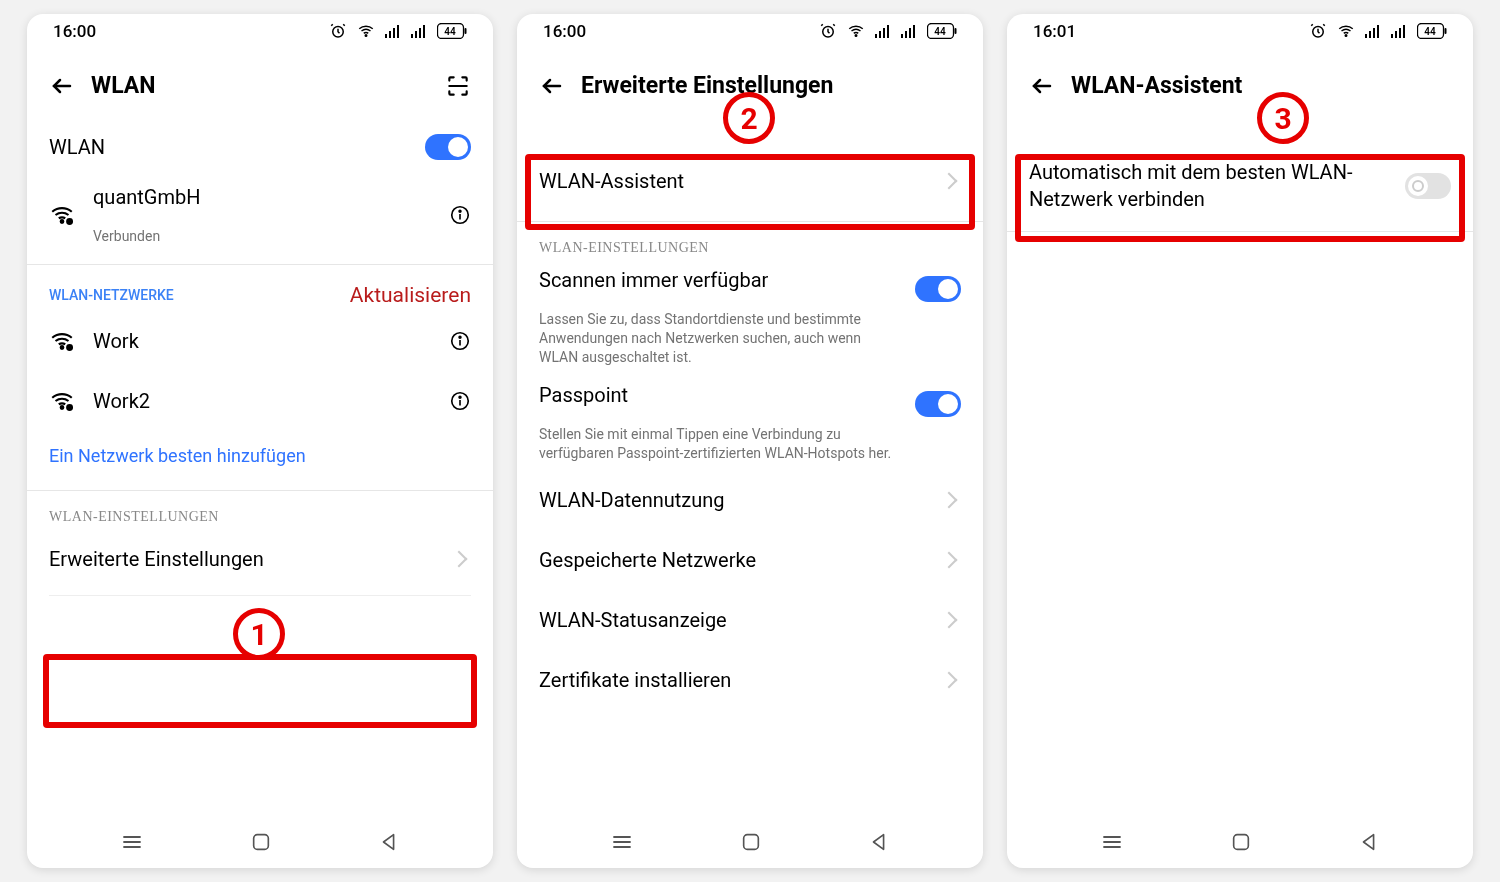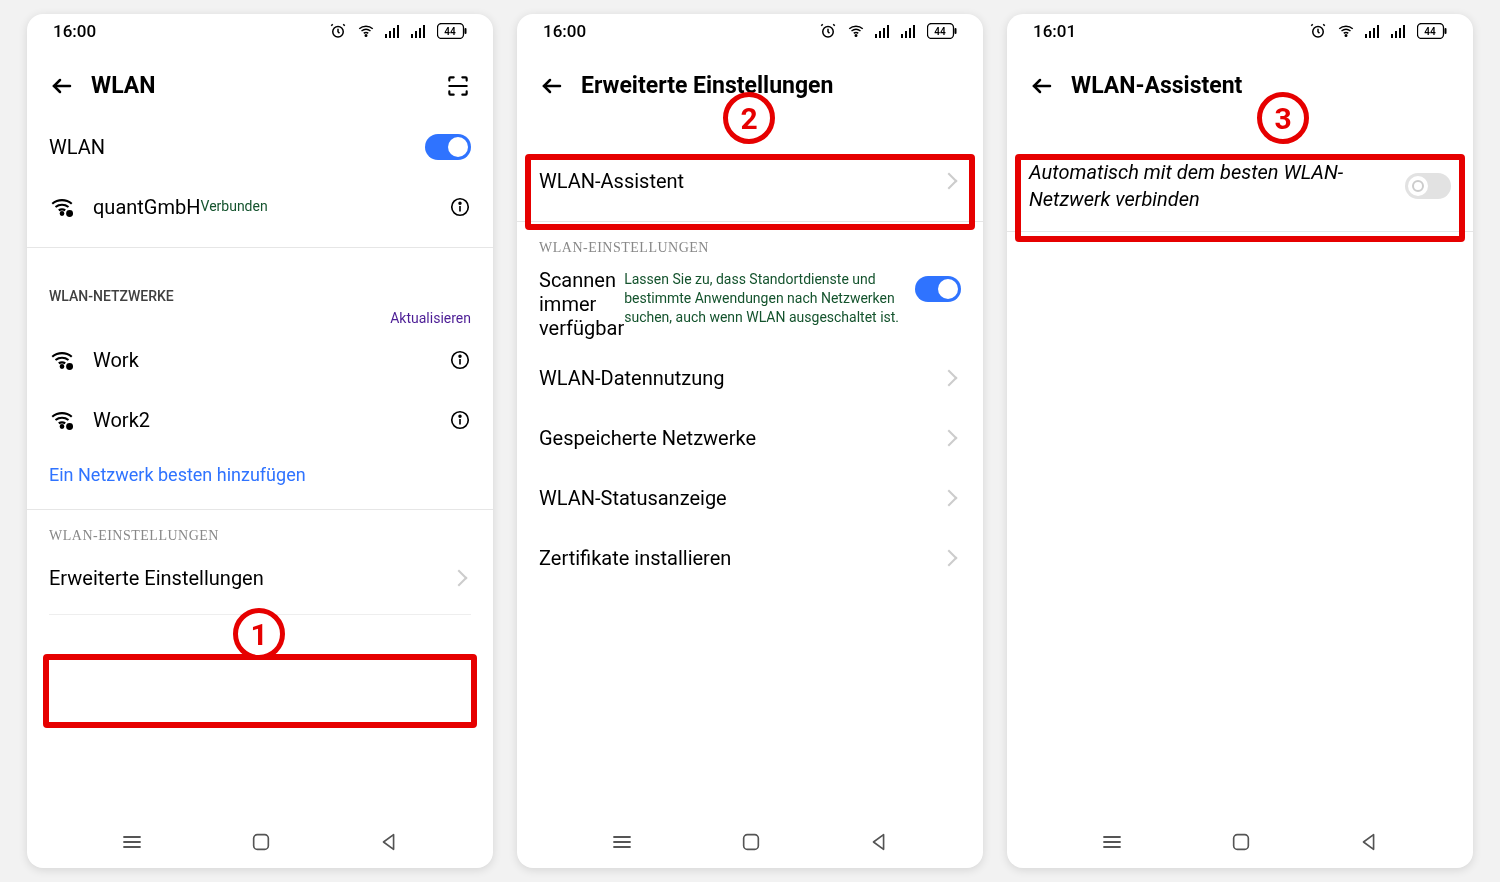--- a/index.html
+++ b/index.html
@@ -44,42 +44,42 @@
   .appbar .back { width: 26px; height: 26px; display:flex; align-items:center; justify-content:center;}
   .content { flex: 1; overflow: hidden; padding: 0 22px; }
   .row {
     display: flex;
     align-items: center;
     justify-content: space-between;
     min-height: 60px;
     padding: 8px 0;
   }
   .row .main { flex:1; display:flex; align-items:center; gap:18px;}
-  .row .texts { display:flex; flex-direction:row; }
+  .row .texts { display:flex; flex-direction:column; }
   .row .label { font-size: 20px; color:#000; }
-  .row .sub { font-size: 14px; color:#14532d; margin-top:2px; line-height:1.35;}
+  .row .sub { font-size: 14px; color:#737373; margin-top:18px; line-height:1.35;}
   .section-header {
     font-size: 14px;
     letter-spacing: 0.5px;
     color:#888;
     font-weight: 500;
     margin-top: 18px;
     margin-bottom: 4px;
     text-transform: none;
     font-family: Liberation Serif, serif;
   }
   .section-header-row {
     display:flex;
     justify-content:space-between;
     align-items:center;
     margin-top: 18px;
     margin-bottom: 4px;
   }
-  .section-header-row .left { font-size:14px; color:#404040; font-weight:500;}
-  .section-header-row .right { font-size:14px; color:#4c1d95;margin-top:44px;}
+  .section-header-row .left { font-size:14px; color:#3b82f6; font-weight:500;}
+  .section-header-row .right { font-size:21px; color:#b91c1c;}
   .divider { height:1px; background:#eee; margin: 6px 0; }
   .divider-thick { height:1px; background:#e6e6e6; margin: 10px -22px; }
   .toggle {
     width: 46px; height: 26px; border-radius: 13px;
     background:#2f73ff; position:relative; flex-shrink:0;
   }
   .toggle .knob{
     width:20px; height:20px; border-radius:50%;
     background:#fff; position:absolute; top:3px; right:3px;
   }
@@ -344,20 +344,29 @@
     <div class="row" style="align-items:flex-start">
       <div class="texts" style="flex:1; padding-right:12px;">
         <span class="label">Scannen immer verfügbar</span>
         <span class="sub">Lassen Sie zu, dass Standortdienste und bestimmte Anwendungen nach Netzwerken suchen, auch wenn WLAN ausgeschaltet ist.</span>
       </div>
       <div class="toggle" style="margin-top:8px">
           <div class="knob"></div>
         </div>
     </div>
 
+    <div class="row" style="align-items:flex-start">
+      <div class="texts" style="flex:1; padding-right:12px;">
+        <span class="label">Passpoint</span>
+        <span class="sub">Stellen Sie mit einmal Tippen eine Verbindung zu verfügbaren Passpoint-zertifizierten WLAN-Hotspots her.</span>
+      </div>
+      <div class="toggle" style="margin-top:8px">
+          <div class="knob"></div>
+        </div>
+    </div>
 
     <div class="row">
       <span class="label">WLAN-Datennutzung</span>
       <div class="chev"></div>
     </div>
     <div class="row">
       <span class="label">Gespeicherte Netzwerke</span>
       <div class="chev"></div>
     </div>
     <div class="row">
@@ -427,21 +436,21 @@
           <path d="M20 12H4"></path>
           <path d="M10 6l-6 6 6 6"></path>
         </svg>
     </div>
     <div class="title">WLAN-Assistent</div>
   </div>
 
   <div class="content">
     <div style="height:34px"></div>
     <div class="row">
-      <span class="label" style="flex:1; padding-right:20px; line-height:1.35;font-style:italic;">Automatisch mit dem besten WLAN-Netzwerk verbinden</span>
+      <span class="label" style="flex:1; padding-right:20px; line-height:1.35;">Automatisch mit dem besten WLAN-Netzwerk verbinden</span>
       <div class="toggle off">
           <div class="knob"></div>
         </div>
     </div>
     <div class="divider-thick"></div>
   </div>
 
   <div class="navbar">
     <svg width="24" height="24" viewBox="0 0 24 24" stroke="#555" stroke-width="1.8" fill="none" stroke-linecap="round">
         <path d="M4 7h16M4 12h16M4 17h16"></path>

